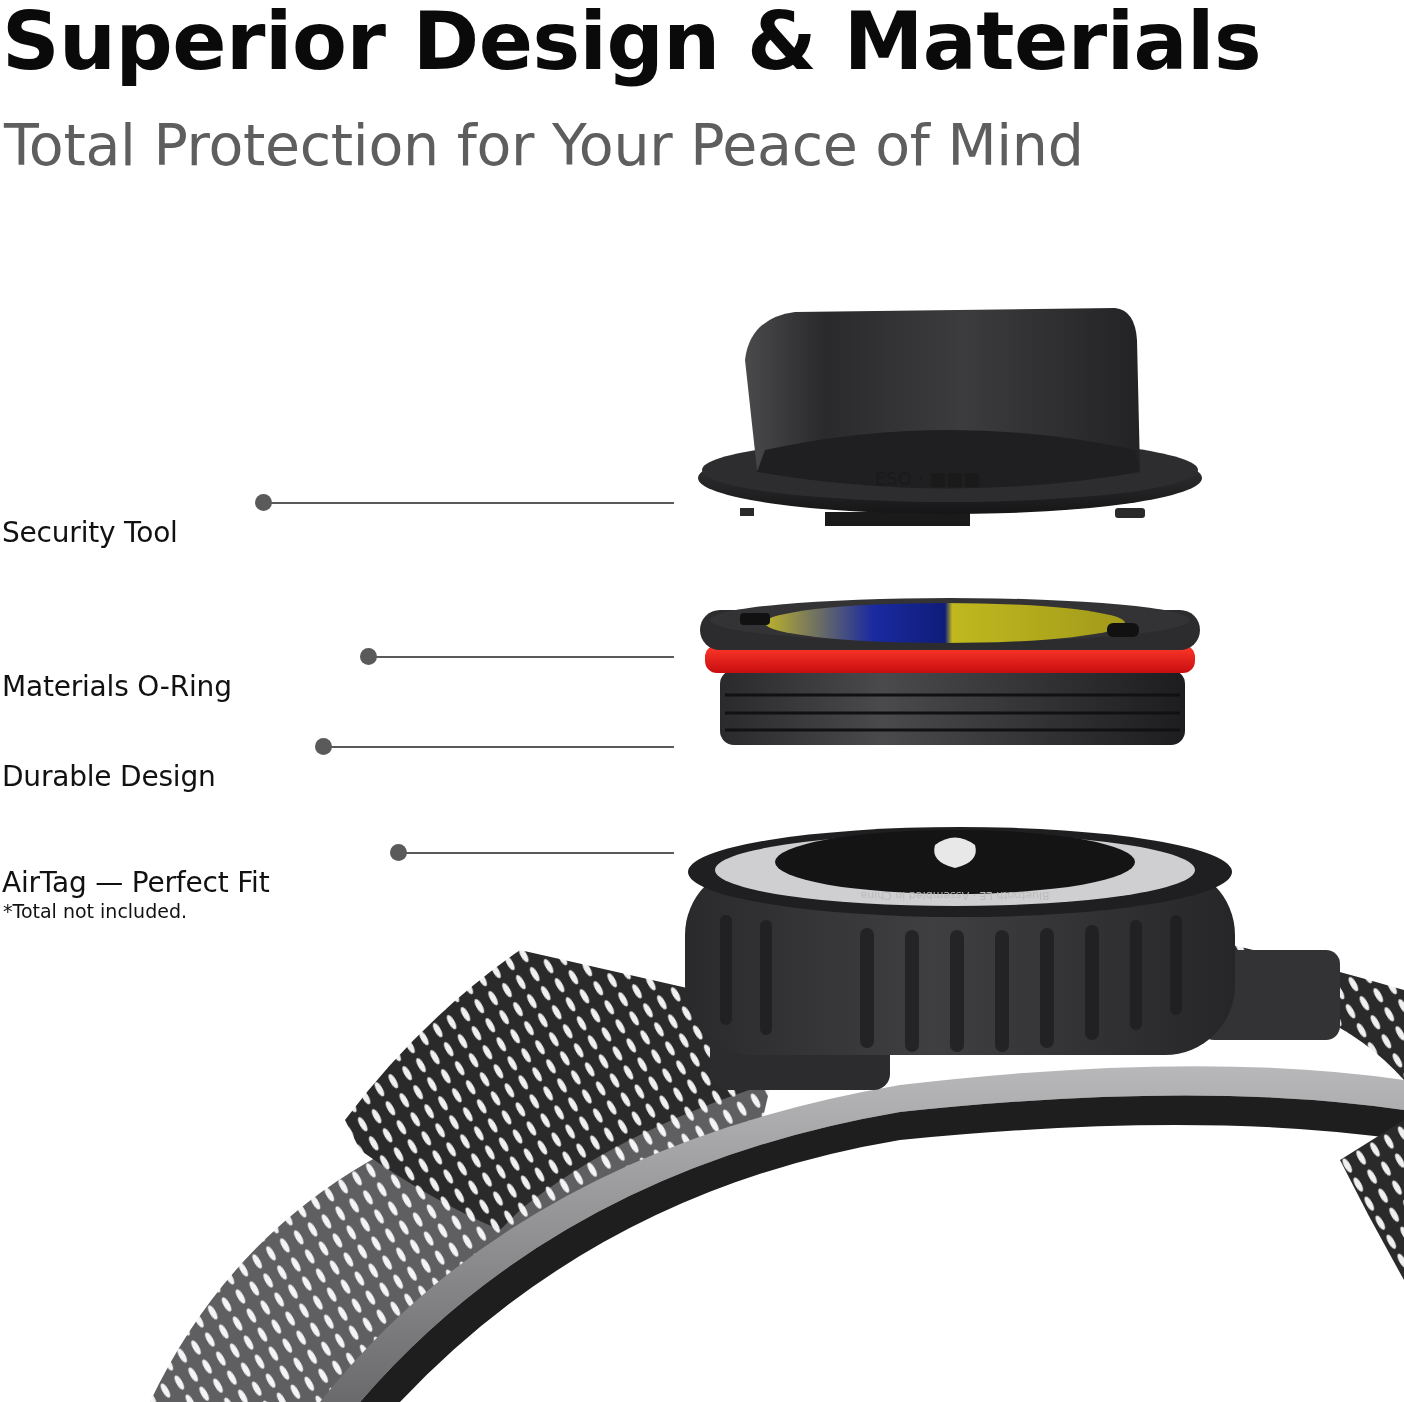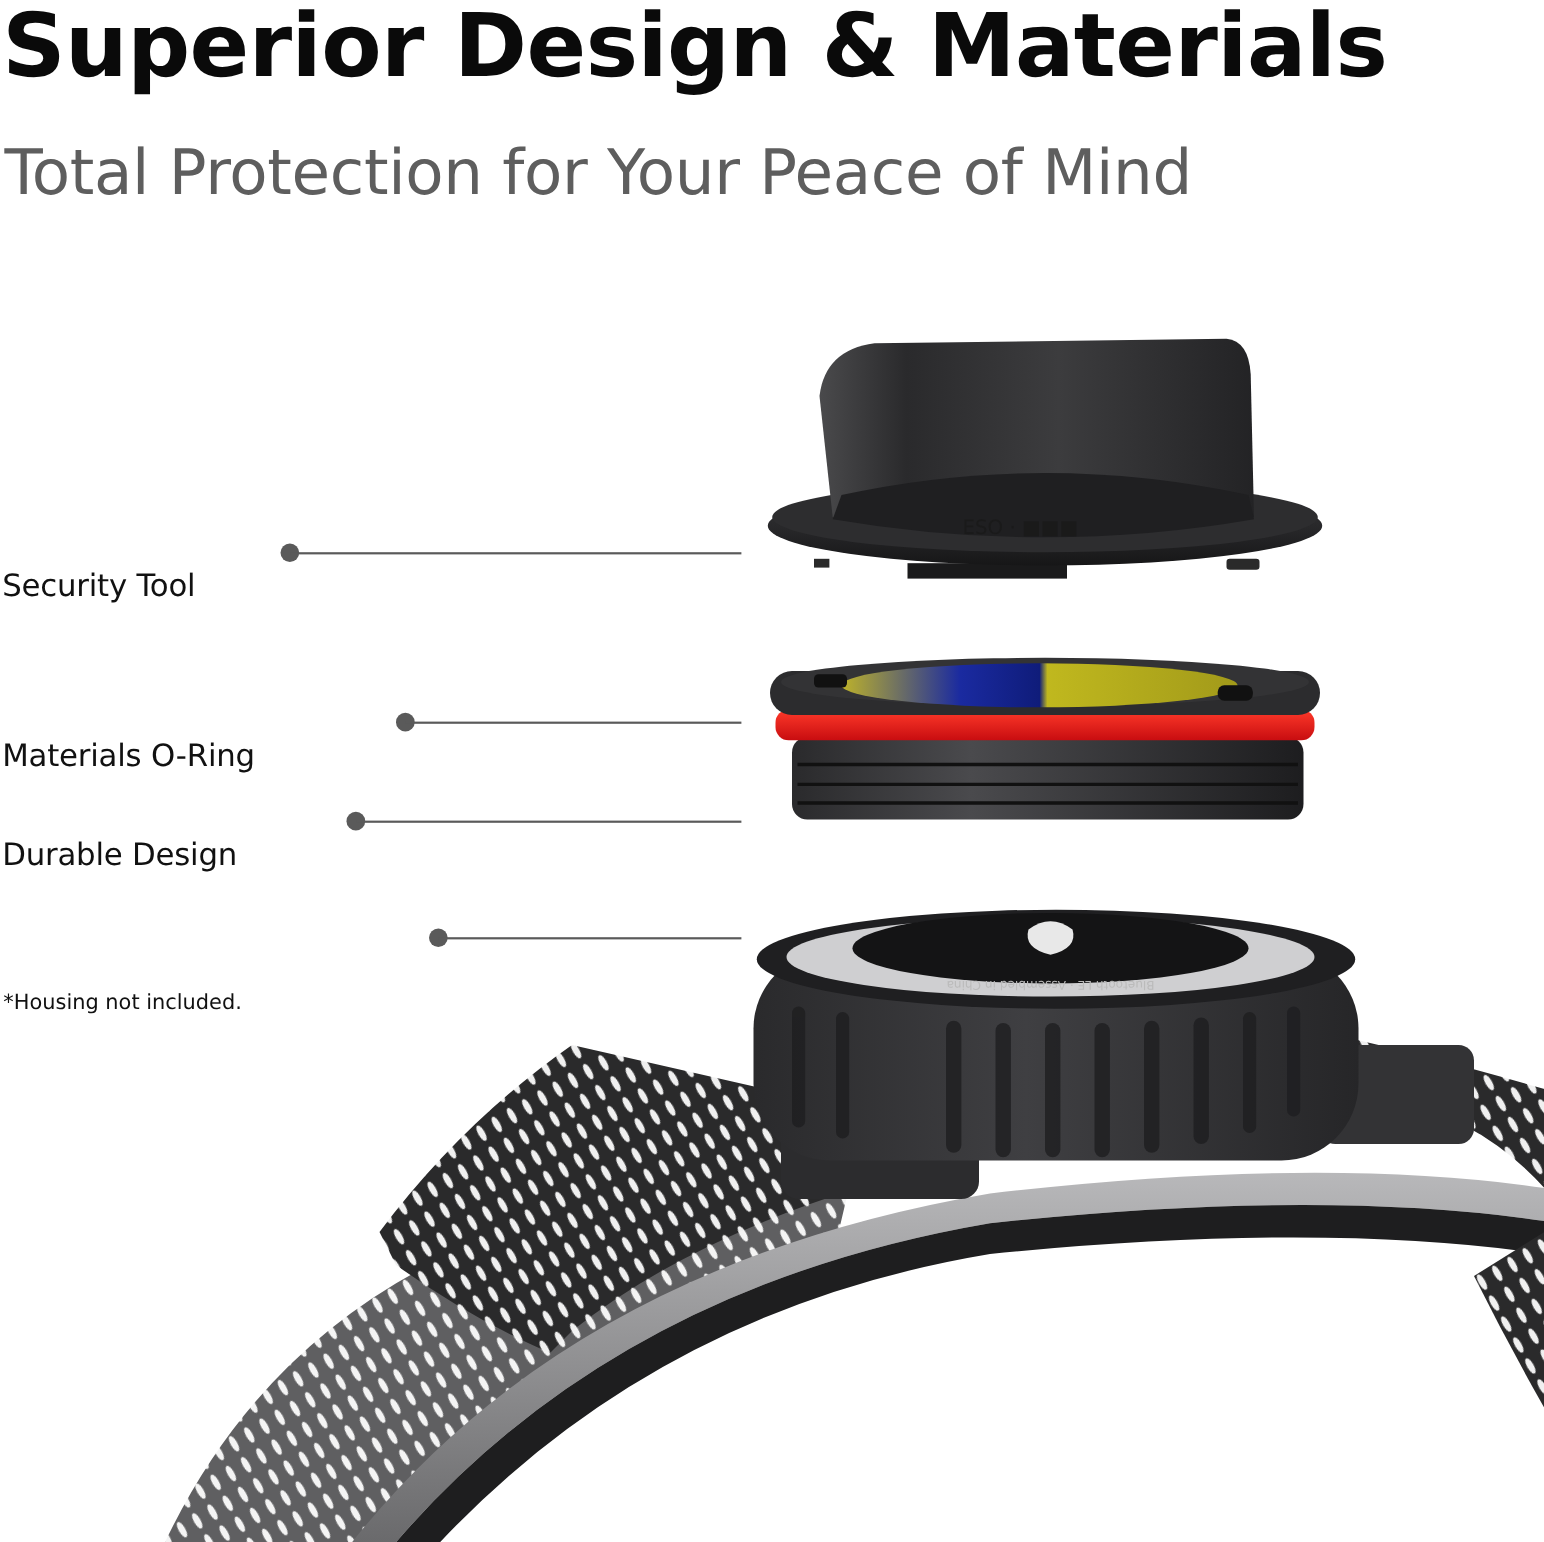--- a/index.html
+++ b/index.html
@@ -1,21 +1,21 @@
 <!DOCTYPE html>
 <html><head>
   <meta charset="utf-8">
   <style>
     html, body { margin: 0; padding: 0; background: #ffffff; }
     body { width: 1404px; height: 1402px; position: relative; overflow: hidden;
            font-family: "DejaVu Sans", "Liberation Sans", sans-serif; }
     .headline { position: absolute; left: 2px; top: -8px; margin: 0;
                 font-size: 80px; font-weight: bold; color: #0a0a0a; letter-spacing: -0.5px;
                 line-height: 100px; white-space: nowrap; }
-    .subhead { position: absolute; left: 4px; top: 122px; margin: 0;
+    .subhead { position: absolute; left: 4px; top: 110px; margin: 0;
                font-size: 57px; font-weight: normal; color: #5e5e5e; line-height: 70px; white-space: nowrap;
                letter-spacing: -0.3px; }
     .callout { position: absolute; left: 0; height: 40px; }
     .callout-label { position: absolute; left: 2px; top: 0; font-size: 28px; color: #111111;
                      line-height: 40px; white-space: nowrap; font-weight: 500; letter-spacing: -0.2px; margin-top: 31px; }
     .callout-dot { position: absolute; width: 17px; height: 17px; border-radius: 50%; background: #5a5a5a; top: 12px; }
     .callout-line { position: absolute; height: 2px; background: #5a5a5a; top: 20px; }
     .footnote { position: absolute; left: 3px; top: 900px; font-size: 19px; color: #111; white-space: nowrap; }
     .product { position: absolute; }
     svg { display: block; }
@@ -35,25 +35,26 @@
   <span class="callout-label">Materials O-Ring</span>
   <span class="callout-dot" style="left:360px;"></span>
   <span class="callout-line" style="left:369px;width:305px;"></span>
 </div>
 <div class="callout" style="top:726px;width:680px;">
   <span class="callout-label">Durable Design</span>
   <span class="callout-dot" style="left:315px;"></span>
   <span class="callout-line" style="left:324px;width:350px;"></span>
 </div>
 <div class="callout" style="top:832px;width:680px;">
+  <span class="callout-label">AirTag — Perfect Fit</span>
   <span class="callout-dot" style="left:390px;"></span>
   <span class="callout-line" style="left:399px;width:275px;"></span>
 </div>
 
-<div class="footnote">*Housing not included.</div>
+<div class="footnote">*Total not included.</div>
 
 <div class="product" style="left:695px;top:300px;">
   <svg width="520" height="235" viewBox="0 0 520 235">
     <defs>
       <linearGradient id="toolBack" x1="0" x2="1" y1="0" y2="0">
         <stop offset="0" stop-color="#4a4a4c"></stop>
           <stop offset="0.2" stop-color="#2a2a2c"></stop>
         <stop offset="0.55" stop-color="#3c3c3e"></stop>
           <stop offset="1" stop-color="#232325"></stop>
       </linearGradient>

